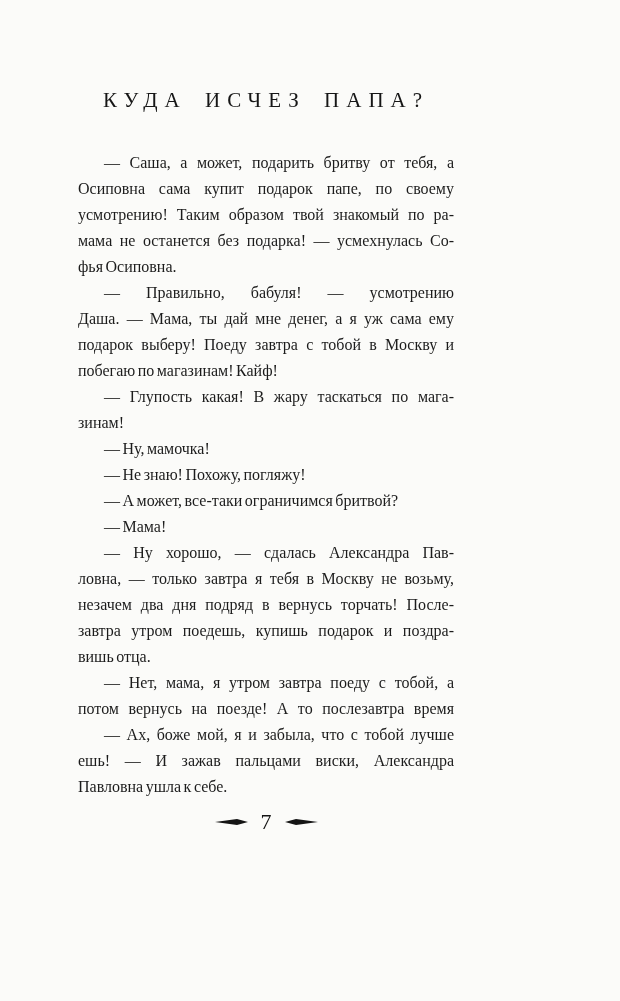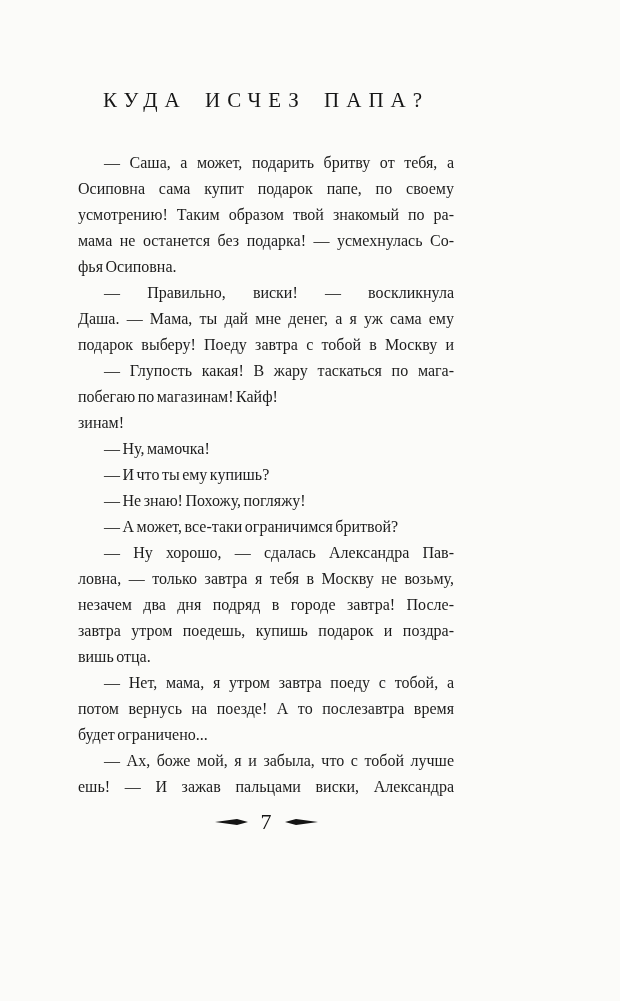--- a/index.html
+++ b/index.html
@@ -67,40 +67,40 @@
 
 <div class="page">
   <h1 class="chapter-title">КУДА ИСЧЕЗ ПАПА?</h1>
 
   <div class="body-text">
       <div class="line para-first">— Саша, а может, подарить бритву от тебя, а</div>
       <div class="line">Осиповна сама купит подарок папе, по своему</div>
       <div class="line">усмотрению! Таким образом твой знакомый по ра-</div>
       <div class="line">мама не останется без подарка! — усмехнулась Со-</div>
       <div class="line para-last">фья Осиповна.</div>
-      <div class="line para-first">— Правильно, виски! — воскликнула</div>
+      <div class="line para-first">— Правильно, бабуля! — усмотрению</div>
       <div class="line">Даша. — Мама, ты дай мне денег, а я уж сама ему</div>
       <div class="line">подарок выберу! Поеду завтра с тобой в Москву и</div>
+      <div class="line para-last">побегаю по магазинам! Кайф!</div>
       <div class="line para-first">— Глупость какая! В жару таскаться по мага-</div>
-      <div class="line para-last">побегаю по магазинам! Кайф!</div>
       <div class="line para-last">зинам!</div>
       <div class="line para-first para-last">— Ну, мамочка!</div>
-      <div class="line para-first para-last">— И что ты ему купишь?</div>
       <div class="line para-first para-last">— Не знаю! Похожу, погляжу!</div>
       <div class="line para-first para-last">— А может, все-таки ограничимся бритвой?</div>
+      <div class="line para-first para-last">— Мама!</div>
       <div class="line para-first">— Ну хорошо, — сдалась Александра Пав-</div>
       <div class="line">ловна, — только завтра я тебя в Москву не возьму,</div>
-      <div class="line">незачем два дня подряд в городе завтра! После-</div>
+      <div class="line">незачем два дня подряд в вернусь торчать! После-</div>
       <div class="line">завтра утром поедешь, купишь подарок и поздра-</div>
       <div class="line para-last">вишь отца.</div>
       <div class="line para-first">— Нет, мама, я утром завтра поеду с тобой, а</div>
       <div class="line">потом вернусь на поезде! А то послезавтра время</div>
-      <div class="line para-last">будет ограничено...</div>
       <div class="line para-first">— Ах, боже мой, я и забыла, что с тобой лучше</div>
       <div class="line">ешь! — И зажав пальцами виски, Александра</div>
+      <div class="line para-last">Павловна ушла к себе.</div>
     </div>
 
   <div class="footer">
     <svg class="orn" width="33" height="10" viewBox="0 0 33 10" aria-hidden="true">
       <polygon points="0,5 22,1.9 33,5 22,8.1" fill="#141414"></polygon>
     </svg>
     <span class="page-number">7</span>
     <svg class="orn" width="33" height="10" viewBox="0 0 33 10" aria-hidden="true">
       <polygon points="33,5 11,1.9 0,5 11,8.1" fill="#141414"></polygon>
     </svg>

